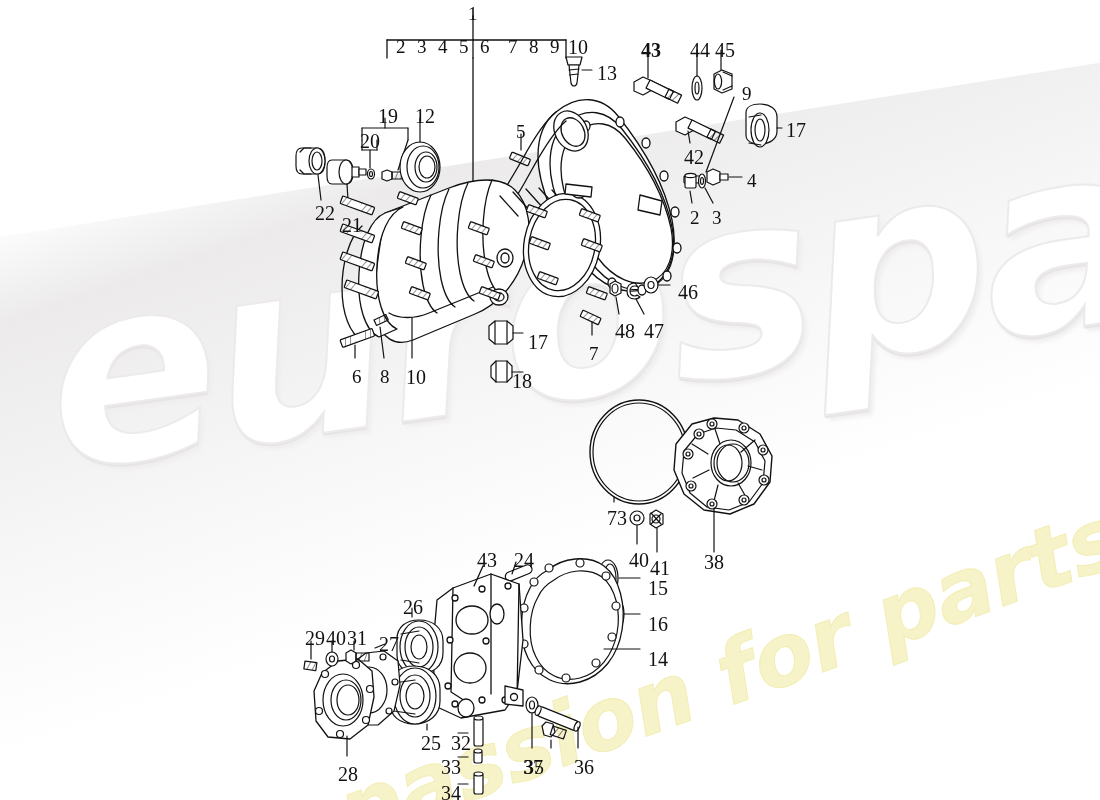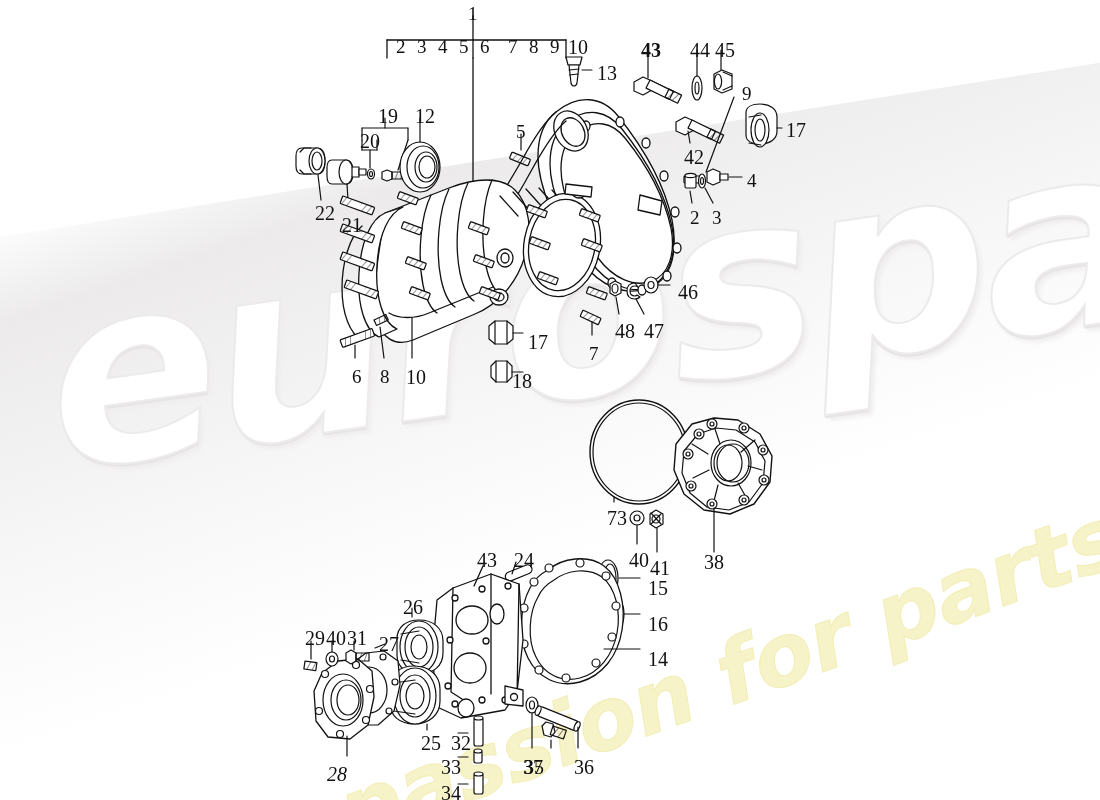--- a/index.html
+++ b/index.html
@@ -677,21 +677,21 @@
       <div class="lbl big" style="left: 514px; top: 550px;">24</div>
       <div class="lbl big" style="left: 648px; top: 578px;">15</div>
       <div class="lbl big" style="left: 648px; top: 614px;">16</div>
       <div class="lbl big" style="left: 648px; top: 649px;">14</div>
       <div class="lbl big" style="left: 403px; top: 597px;">26</div>
       <div class="lbl big" style="left: 305px; top: 628px; text-align: center;">29</div>
       <div class="lbl big" style="left: 326px; top: 628px;">40</div>
       <div class="lbl big" style="left: 347px; top: 628px;">31</div>
       <div class="lbl big" style="left: 379px; top: 634px;">27</div>
       <div class="lbl big" style="left: 421px; top: 733px;">25</div>
-      <div class="lbl big" style="left: 327px; top: 764px; font-style: italic;">28</div>
+      <div class="lbl big" style="left: 338px; top: 764px;">28</div>
       <div class="lbl big" style="left: 451px; top: 733px;">32</div>
       <div class="lbl big" style="left: 441px; top: 757px;">33</div>
       <div class="lbl big" style="left: 441px; top: 783px;">34</div>
       <div class="lbl big" style="left: 524px; top: 757px;">35</div>
       <div class="lbl big" style="left: 523px; top: 757px;">37</div>
       <div class="lbl big" style="left: 574px; top: 757px;">36</div>
     </div>
 
 </div>
 

